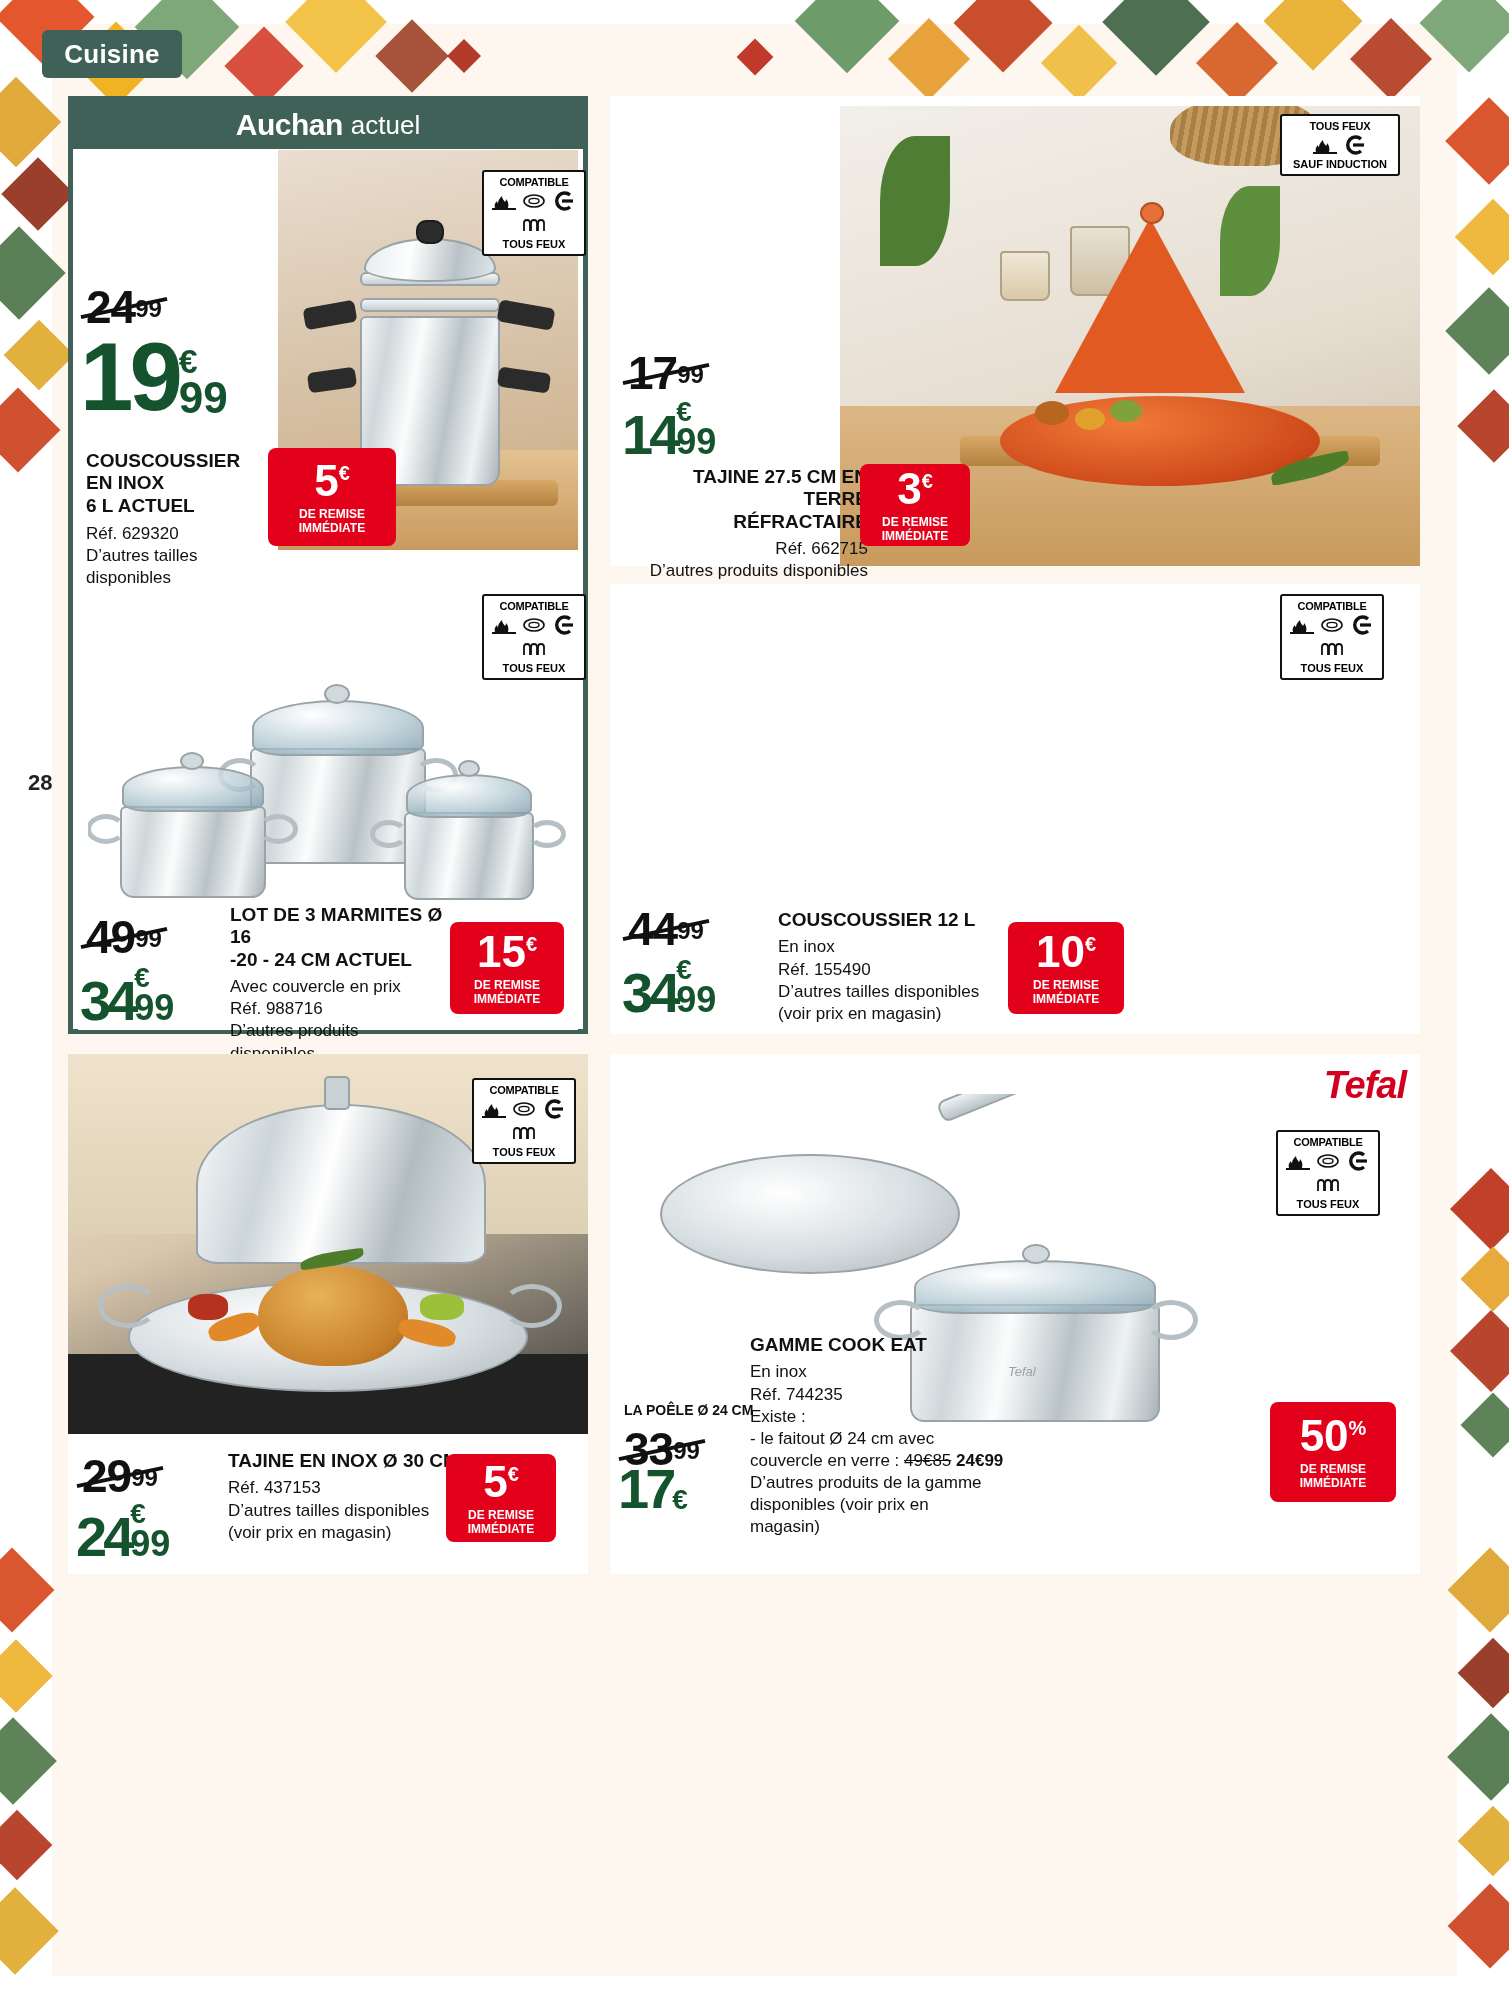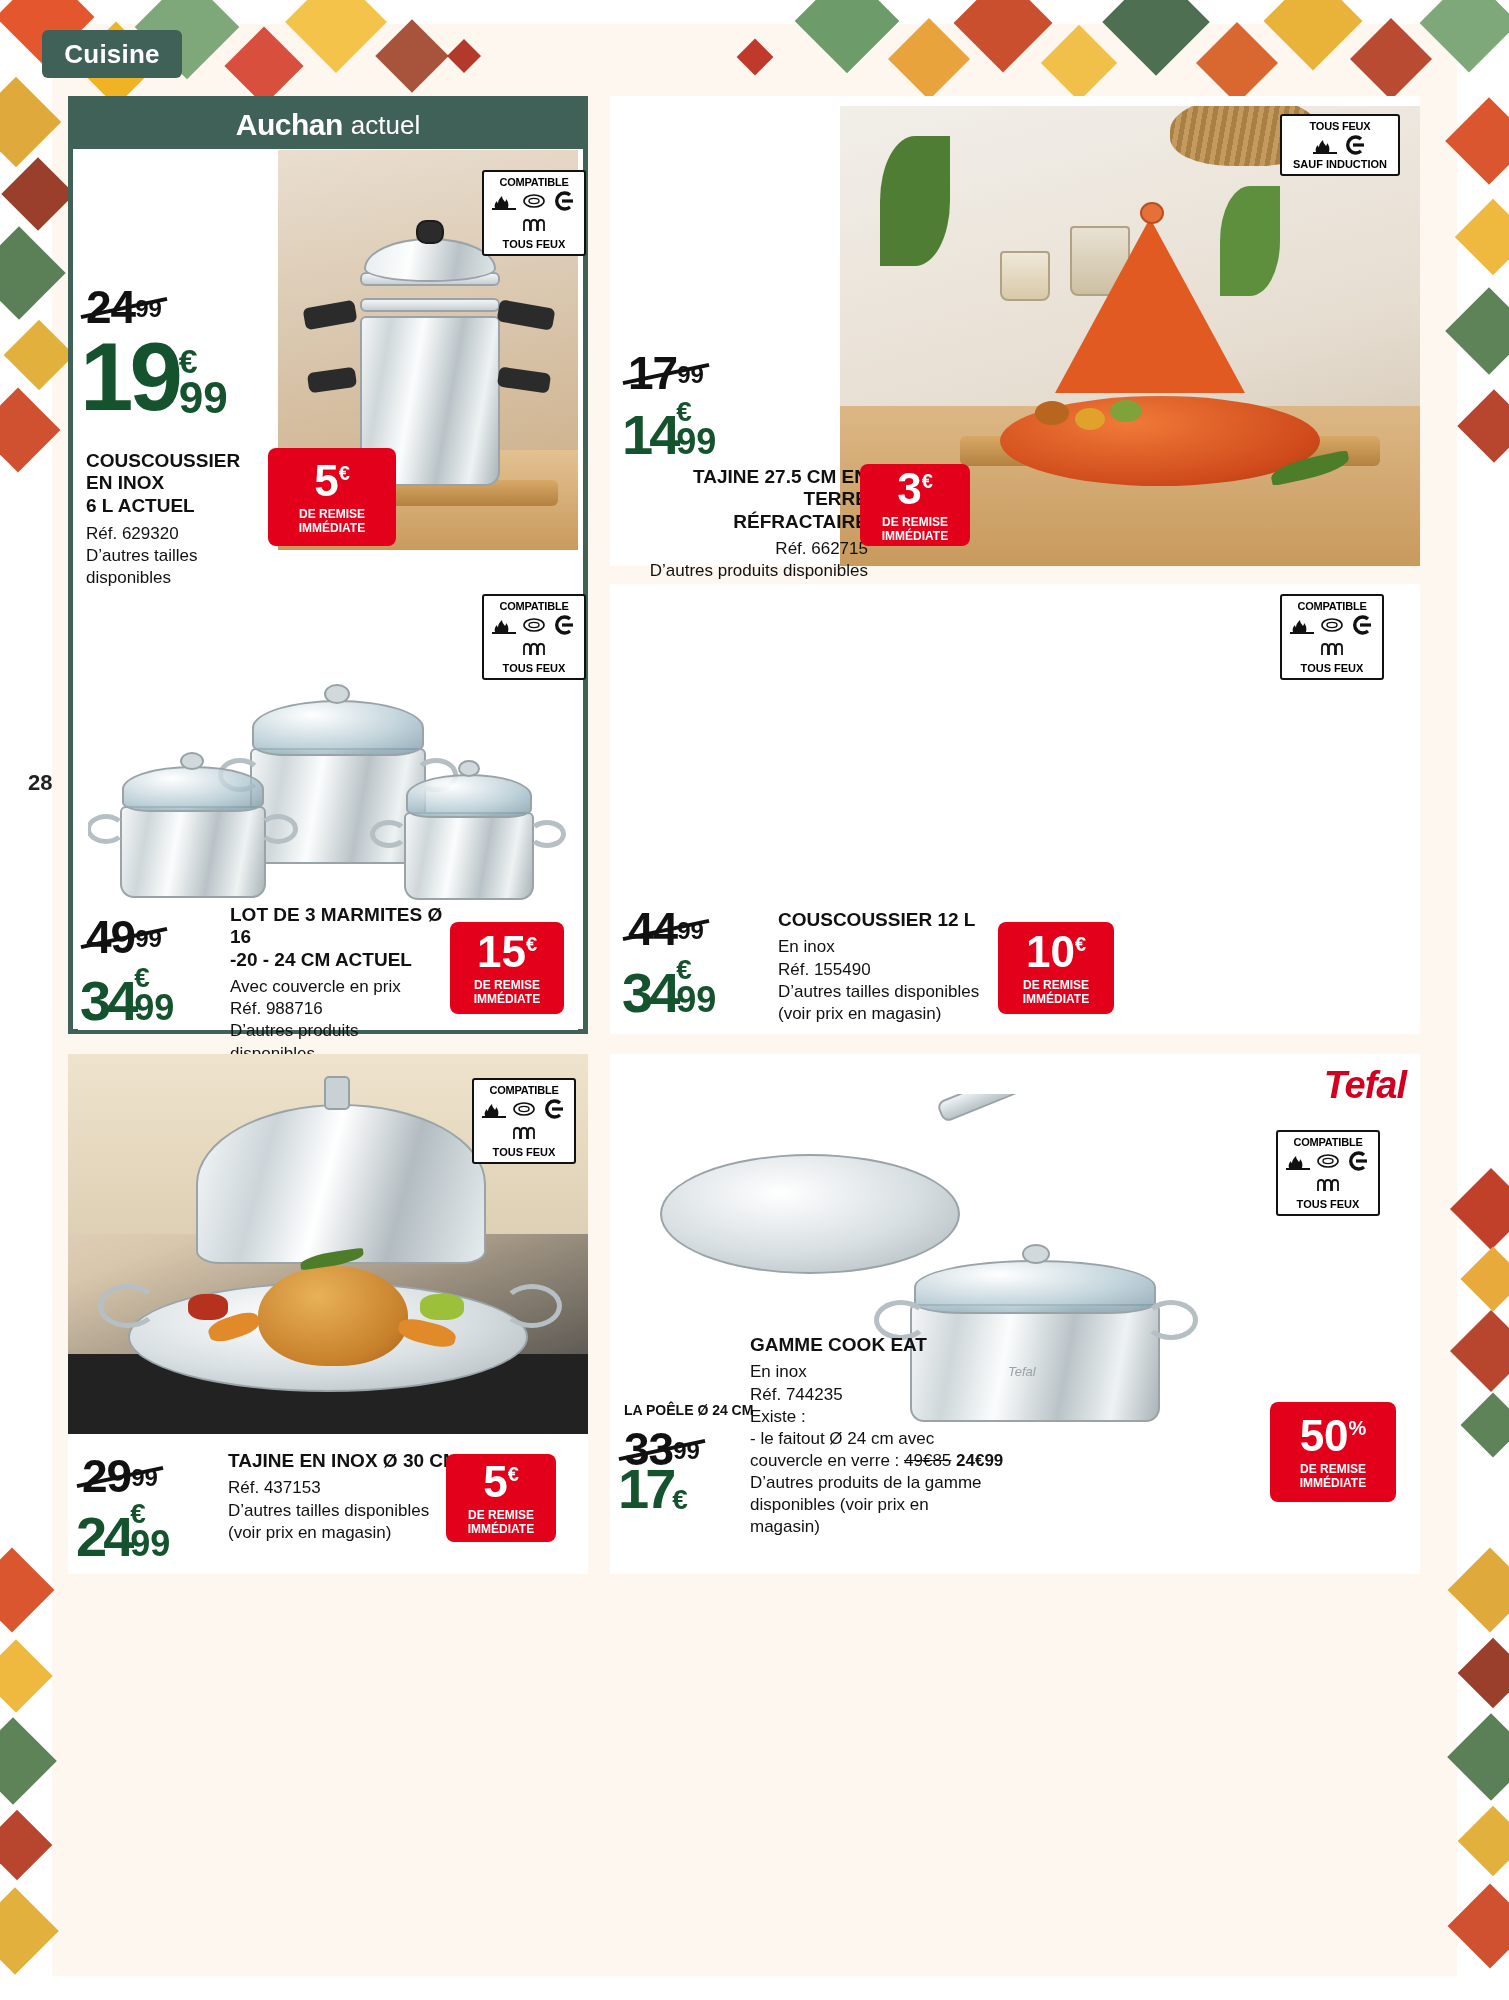--- a/index.html
+++ b/index.html
@@ -544,21 +544,21 @@
   </div>
 
   <div style="position:absolute; left:168px; top:325px; width:230px;">
     <div class="ptitle">COUSCOUSSIER 12 L</div>
     <div class="pbody" style="margin-top:5px;">En inox</div>
     <div class="pbody">Réf. 155490</div>
     <div class="pbody">D’autres tailles disponibles</div>
     <div class="pbody">(voir prix en magasin)</div>
   </div>
 
-  <div class="badge" style="position:absolute; left:388px; top:338px; width:116px; height:92px;">
+  <div class="badge" style="position:absolute; left:398px; top:338px; width:116px; height:92px;">
     <div class="amt"><span>10</span><sup>€</sup></div>
     <div class="sub">
       <div>DE REMISE</div>
       <div>IMMÉDIATE</div>
     </div>
   </div>
 </div>
 
 <div class="card" style="left:68px; top:1054px; width:520px; height:520px;">
 

